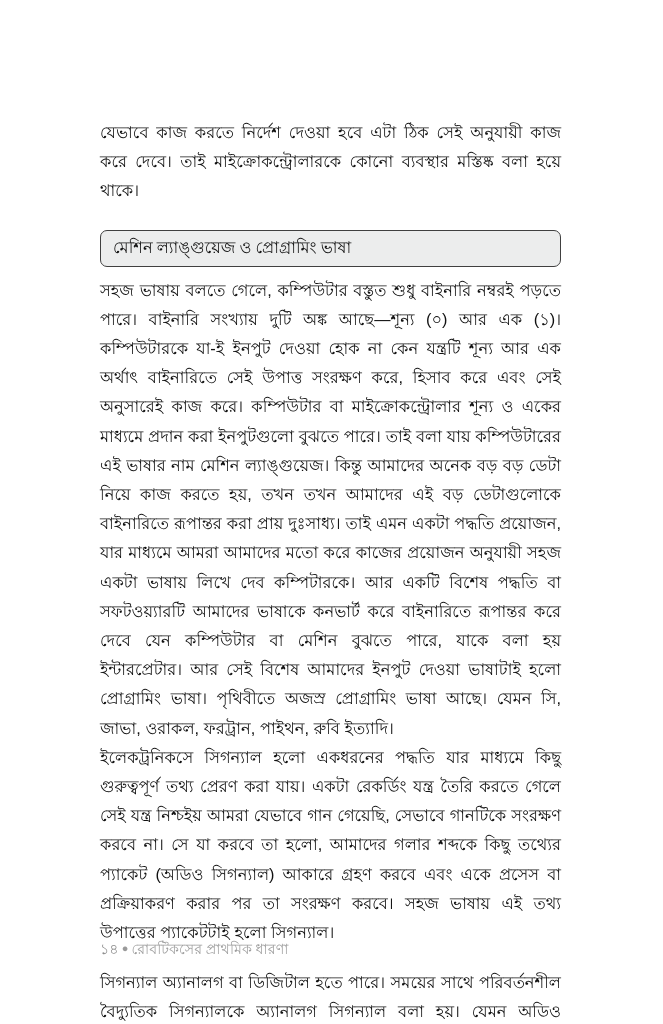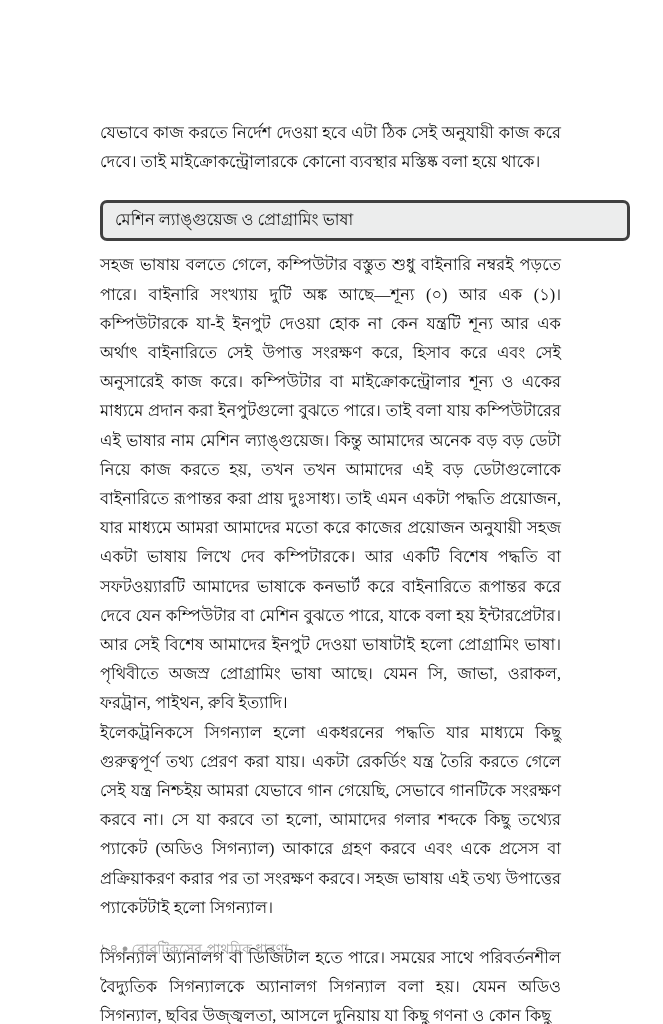--- a/index.html
+++ b/index.html
@@ -24,41 +24,41 @@
   }
 
   .content {
     position: absolute;
     left: 100px;
     top: 118px;
     width: 461px;
   }
 
   .body-text {
-    font-family: Liberation Serif, serif;
+    font-family: Liberation Sans, sans-serif;
     font-size: 16.3px;
     line-height: 29.2px;
     color: #111111;
     text-align: justify;
     text-justify: inter-word;
     margin: 0;
     word-spacing: 0.2px;
     -webkit-font-feature-settings: "kern" 1;
     font-feature-settings: "kern" 1;
   }
 
   .para-gap {
     margin-top: 21px;
   }
 
   .section-heading {
     box-sizing: border-box;
-    width: 530px;
+    width: 461px;
     background: #eceded;
-    border: 3px solid #404040;
+    border: 1px solid #404040;
     border-radius: 7px;
     padding: 6px 12px 7px 12px;
     margin: 20px 0 9px 0;
   }
 
   .section-heading .heading-text {
     font-family: "Liberation Serif", "DejaVu Serif", serif;
     font-size: 16.3px;
     line-height: 22px;
     color: #141414;

